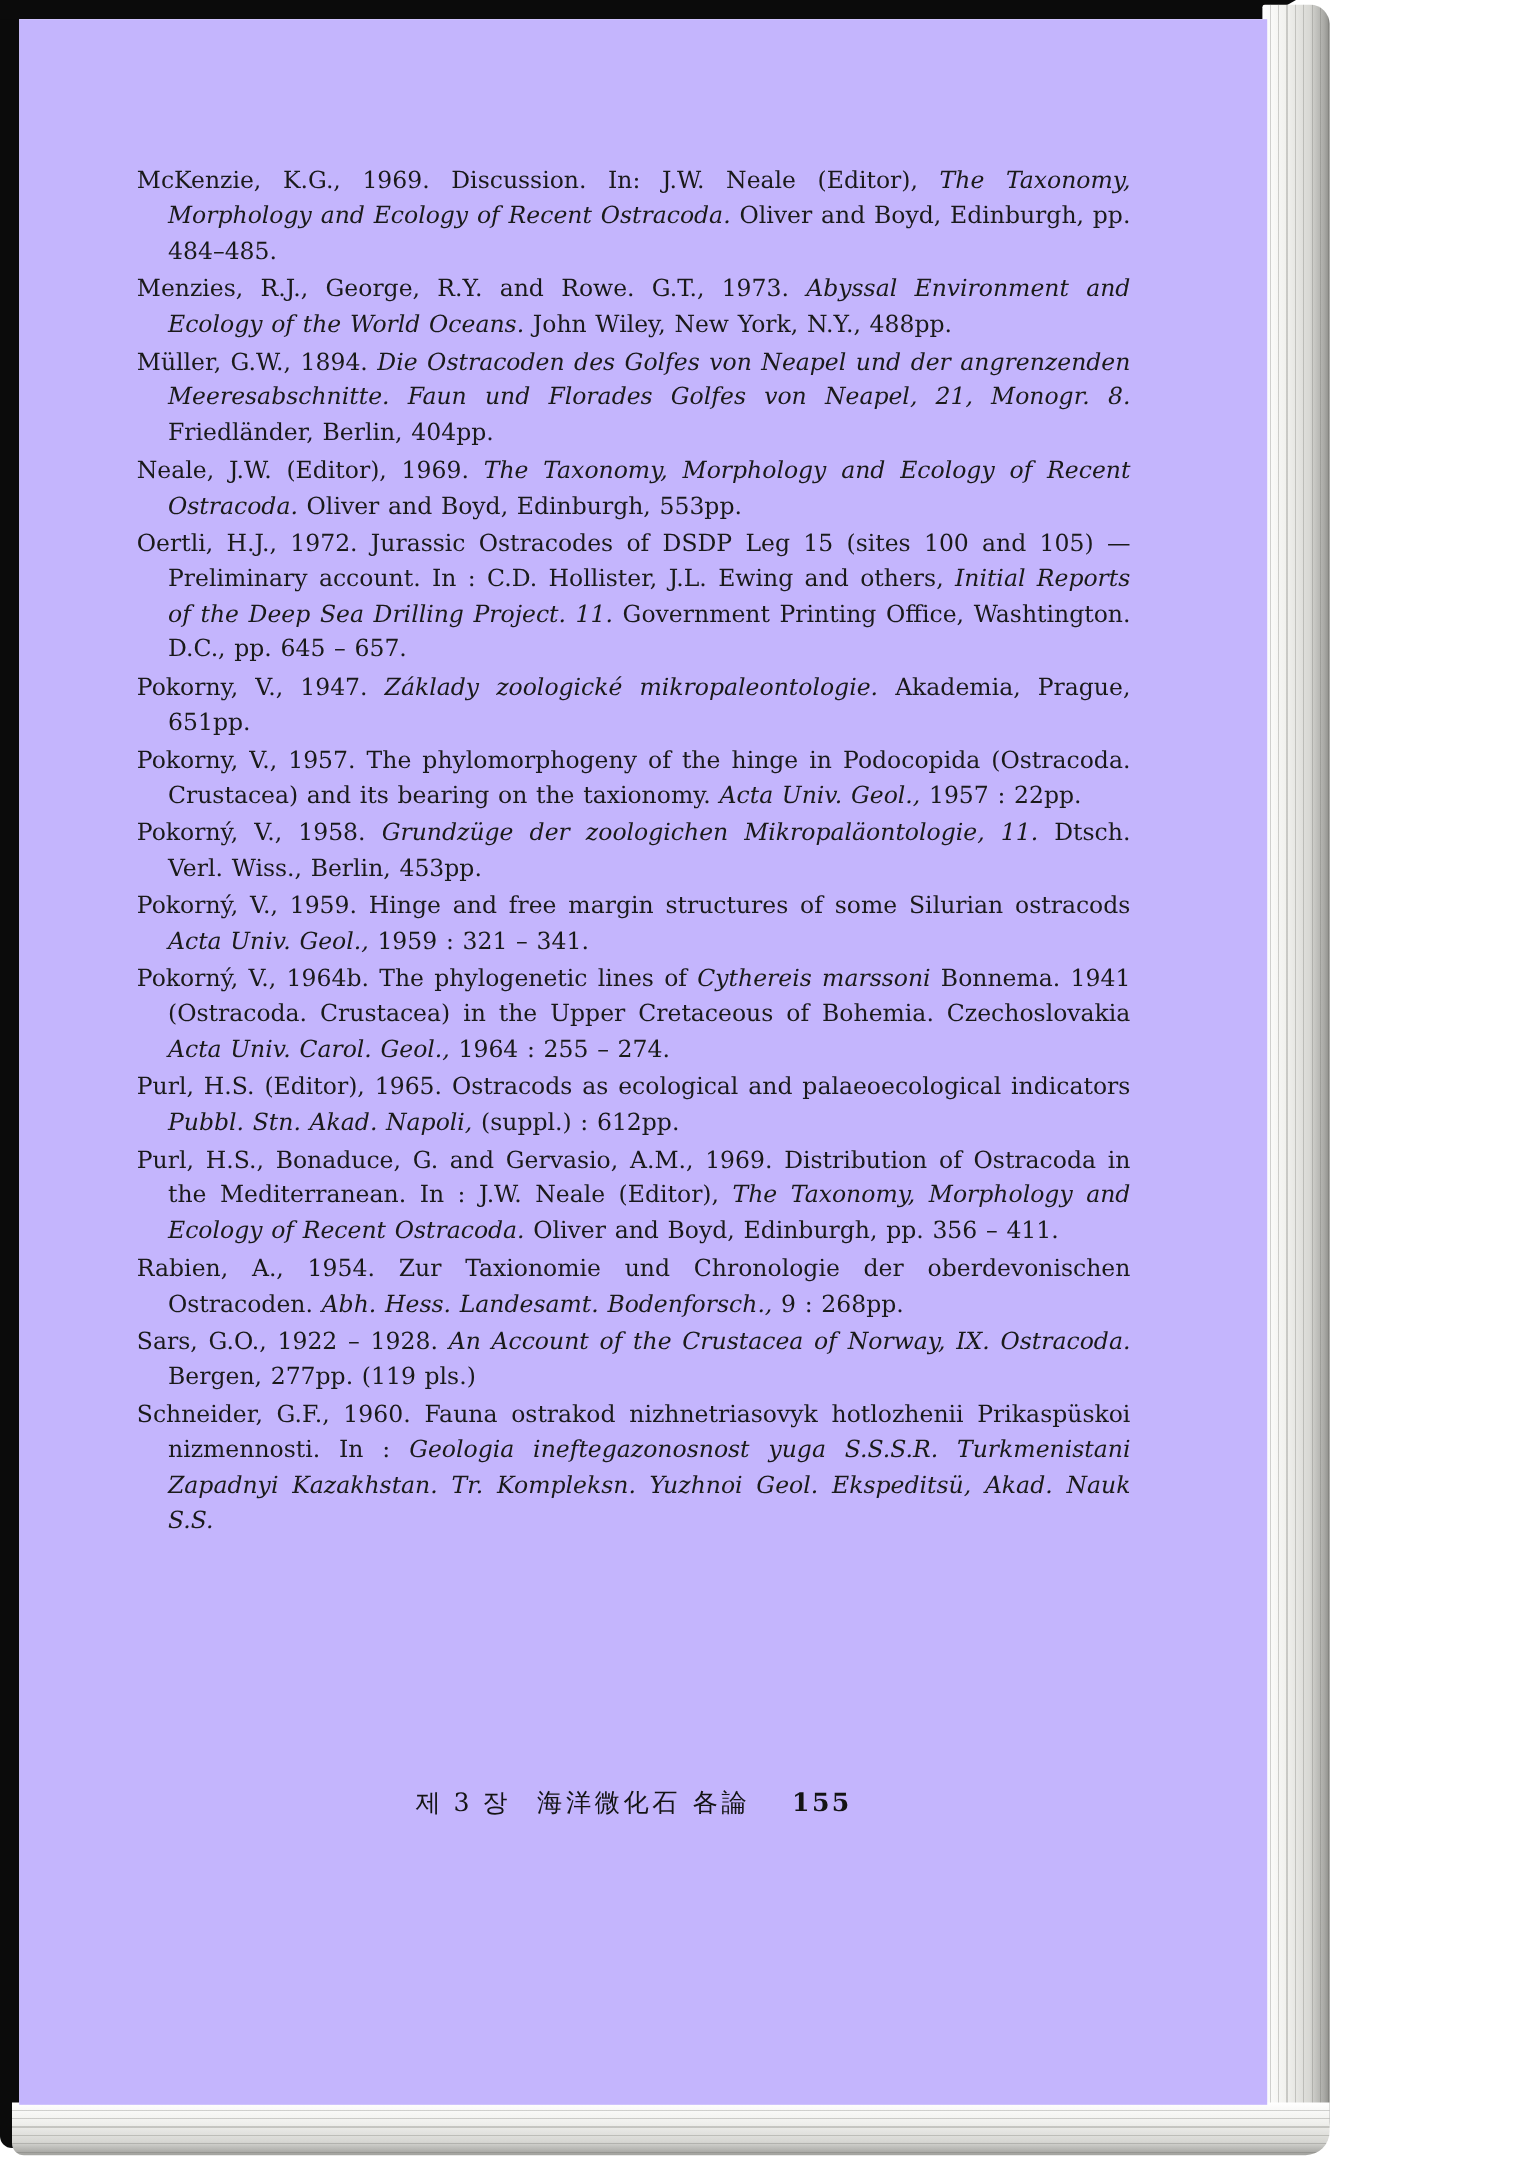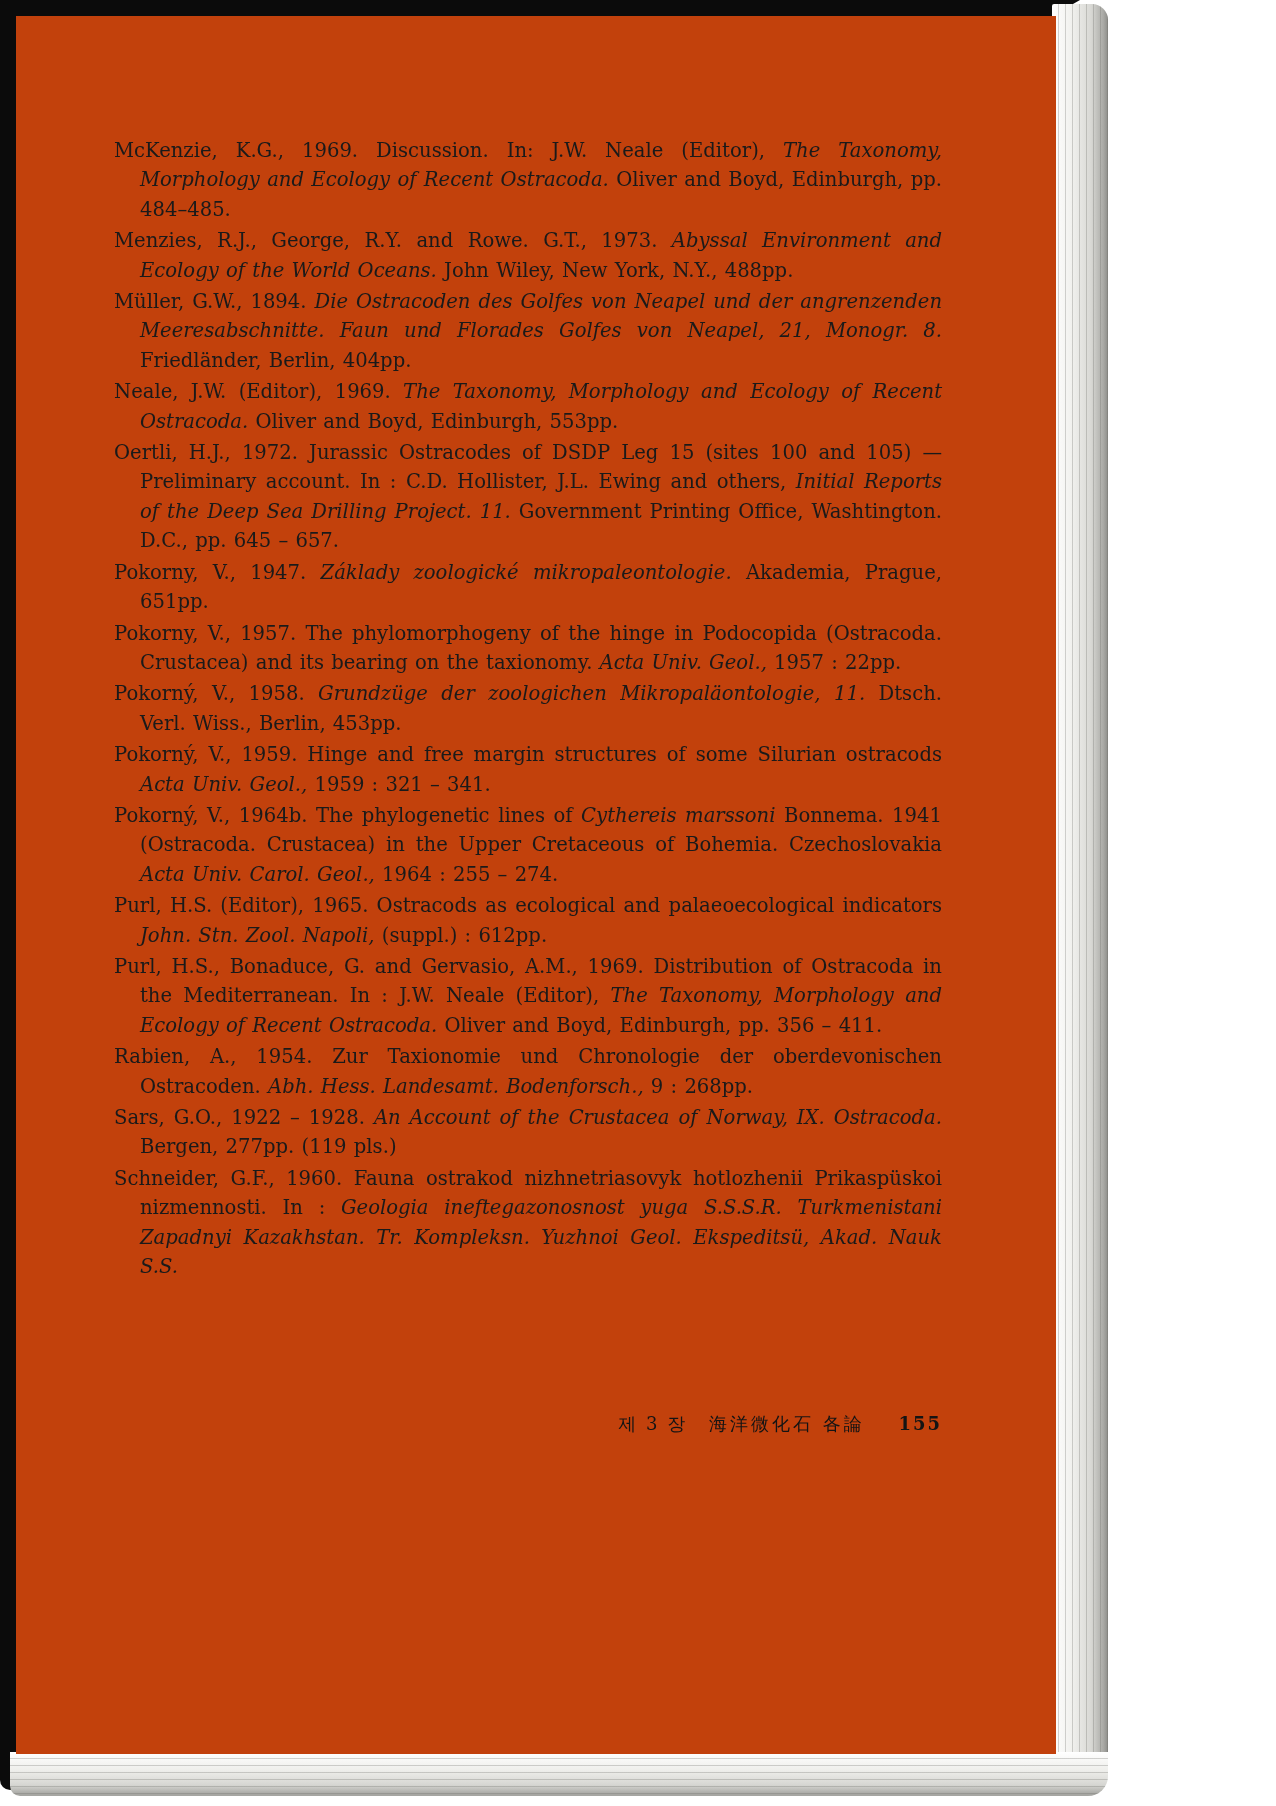--- a/index.html
+++ b/index.html
@@ -35,40 +35,40 @@
     background: linear-gradient(to bottom, #ffffff 0%, #efefec 40%, #d6d6d2 75%, #a6a6a2 96%);
     border-radius: 0 0 20px 10px;
   }
   .edge-bottom::before {
     content: ""; position: absolute; inset: 0; border-radius: inherit;
     background: repeating-linear-gradient(to bottom, rgba(255,255,255,0) 0 6px, rgba(100,100,95,0.28) 6px 7px);
   }
 
   .page {
     position: absolute; left: 16px; top: 16px; width: 1040px; height: 1738px;
-    background: #c2410c;
+    background: #c4b5fd;
   }
 
   .refs { position: absolute; left: 98px; top: 120px; width: 828px; }
   p.ref {
     margin: 0 0 2px 0;
     padding-left: 26px;
     text-indent: -26px;
     font-size: 19.6px;
     line-height: 29.4px;
     color: #1a1a1a;
     text-align: justify;
     word-spacing: 1px;
   }
   p.ref .it { font-style: italic; }
   p.ref .rm { font-style: normal; }
 
   .footer {
-    position: absolute; left: 98px; top: 1396px; width: 828px;
-    text-align: right; font-size: 18px; color: #141414;
+    position: absolute; left: 98px; top: 1472px; width: 828px;
+    text-align: center; font-size: 21px; color: #141414;
   }
   .footer .chapter { margin-right: 16px; letter-spacing: 2px; }
   .footer .title { margin-right: 28px; letter-spacing: 3px; }
   .footer .pagenum { font-weight: bold; letter-spacing: 2px; }
 </style>
 </head>
 <body>
 
 <div class="scan">
   <div class="cover-left"></div>
@@ -81,21 +81,21 @@
         <p class="ref"><span class="rm">McKenzie, K.G., 1969. Discussion. In: J.W. Neale (Editor), </span><span class="it">The Taxonomy, Morphology and Ecology of Recent Ostracoda.</span><span class="rm"> Oliver and Boyd, Edinburgh, pp. 484–485.</span></p>
         <p class="ref"><span class="rm">Menzies, R.J., George, R.Y. and Rowe. G.T., 1973. </span><span class="it">Abyssal Environment and Ecology of the World Oceans.</span><span class="rm"> John Wiley, New York, N.Y., 488pp.</span></p>
         <p class="ref"><span class="rm">Müller, G.W., 1894. </span><span class="it">Die Ostracoden des Golfes von Neapel und der angrenzenden Meeresabschnitte. Faun und Florades Golfes von Neapel, 21, Monogr. 8.</span><span class="rm"> Friedländer, Berlin, 404pp.</span></p>
         <p class="ref"><span class="rm">Neale, J.W. (Editor), 1969. </span><span class="it">The Taxonomy, Morphology and Ecology of Recent Ostracoda.</span><span class="rm"> Oliver and Boyd, Edinburgh, 553pp.</span></p>
         <p class="ref"><span class="rm">Oertli, H.J., 1972. Jurassic Ostracodes of DSDP Leg 15 (sites 100 and 105) — Preliminary account. In : C.D. Hollister, J.L. Ewing and others, </span><span class="it">Initial Reports of the Deep Sea Drilling Project. 11.</span><span class="rm"> Government Printing Office, Washtington. D.C., pp. 645 – 657.</span></p>
         <p class="ref"><span class="rm">Pokorny, V., 1947. </span><span class="it">Základy zoologické mikropaleontologie.</span><span class="rm"> Akademia, Prague, 651pp.</span></p>
         <p class="ref"><span class="rm">Pokorny, V., 1957. The phylomorphogeny of the hinge in Podocopida (Ostracoda. Crustacea) and its bearing on the taxionomy. </span><span class="it">Acta Univ. Geol.,</span><span class="rm"> 1957 : 22pp.</span></p>
         <p class="ref"><span class="rm">Pokorný, V., 1958. </span><span class="it">Grundzüge der zoologichen Mikropaläontologie, 11.</span><span class="rm"> Dtsch. Verl. Wiss., Berlin, 453pp.</span></p>
         <p class="ref"><span class="rm">Pokorný, V., 1959. Hinge and free margin structures of some Silurian ostracods </span><span class="it">Acta Univ. Geol.,</span><span class="rm"> 1959 : 321 – 341.</span></p>
         <p class="ref"><span class="rm">Pokorný, V., 1964b. The phylogenetic lines of </span><span class="it">Cythereis marssoni</span><span class="rm"> Bonnema. 1941 (Ostracoda. Crustacea) in the Upper Cretaceous of Bohemia. Czechoslovakia </span><span class="it">Acta Univ. Carol. Geol.,</span><span class="rm"> 1964 : 255 – 274.</span></p>
-        <p class="ref"><span class="rm">Purl, H.S. (Editor), 1965. Ostracods as ecological and palaeoecological indicators </span><span class="it">John. Stn. Zool. Napoli,</span><span class="rm"> (suppl.) : 612pp.</span></p>
+        <p class="ref"><span class="rm">Purl, H.S. (Editor), 1965. Ostracods as ecological and palaeoecological indicators </span><span class="it">Pubbl. Stn. Akad. Napoli,</span><span class="rm"> (suppl.) : 612pp.</span></p>
         <p class="ref"><span class="rm">Purl, H.S., Bonaduce, G. and Gervasio, A.M., 1969. Distribution of Ostracoda in the Mediterranean. In : J.W. Neale (Editor), </span><span class="it">The Taxonomy, Morphology and Ecology of Recent Ostracoda.</span><span class="rm"> Oliver and Boyd, Edinburgh, pp. 356 – 411.</span></p>
         <p class="ref"><span class="rm">Rabien, A., 1954. Zur Taxionomie und Chronologie der oberdevonischen Ostracoden. </span><span class="it">Abh. Hess. Landesamt. Bodenforsch.,</span><span class="rm"> 9 : 268pp.</span></p>
         <p class="ref"><span class="rm">Sars, G.O., 1922 – 1928. </span><span class="it">An Account of the Crustacea of Norway, IX. Ostracoda.</span><span class="rm"> Bergen, 277pp. (119 pls.)</span></p>
         <p class="ref"><span class="rm">Schneider, G.F., 1960. Fauna ostrakod nizhnetriasovyk hotlozhenii Prikaspüskoi nizmennosti. In : </span><span class="it">Geologia ineftegazonosnost yuga S.S.S.R. Turkmenistani Zapadnyi Kazakhstan. Tr. Kompleksn. Yuzhnoi Geol. Ekspeditsü, Akad. Nauk S.S.</span></p>
       </div>
 
     <div class="footer">
       <span class="chapter">제 3 장</span>
       <span class="title">海洋微化石 各論</span>
       <span class="pagenum">155</span>

